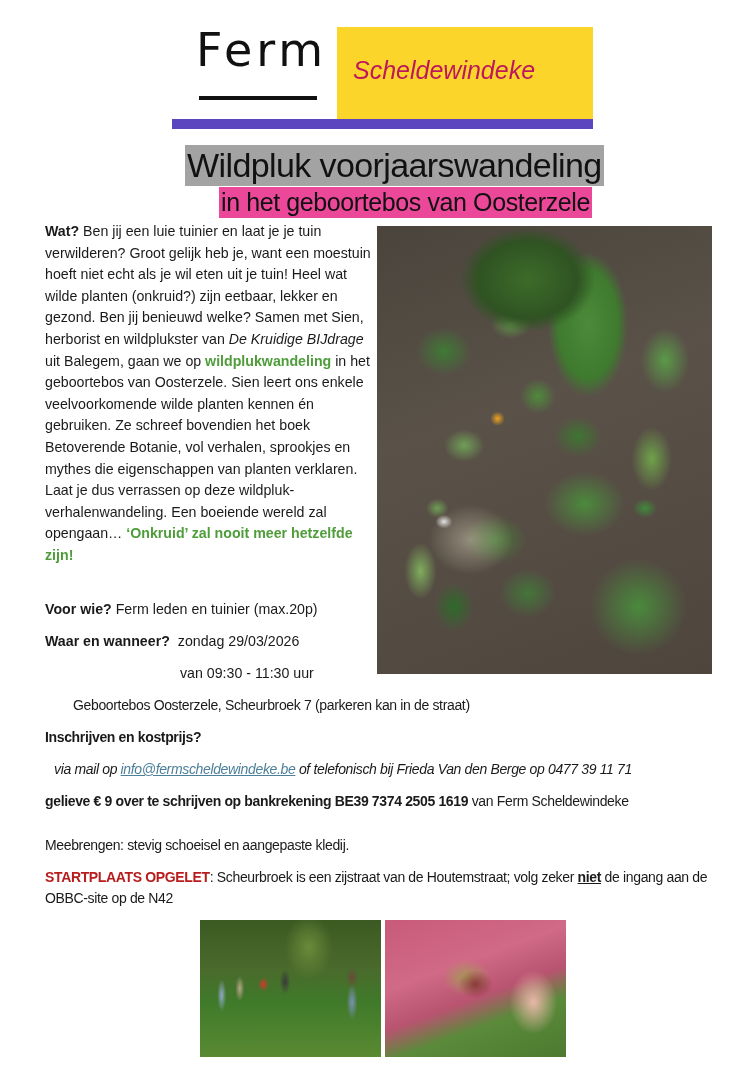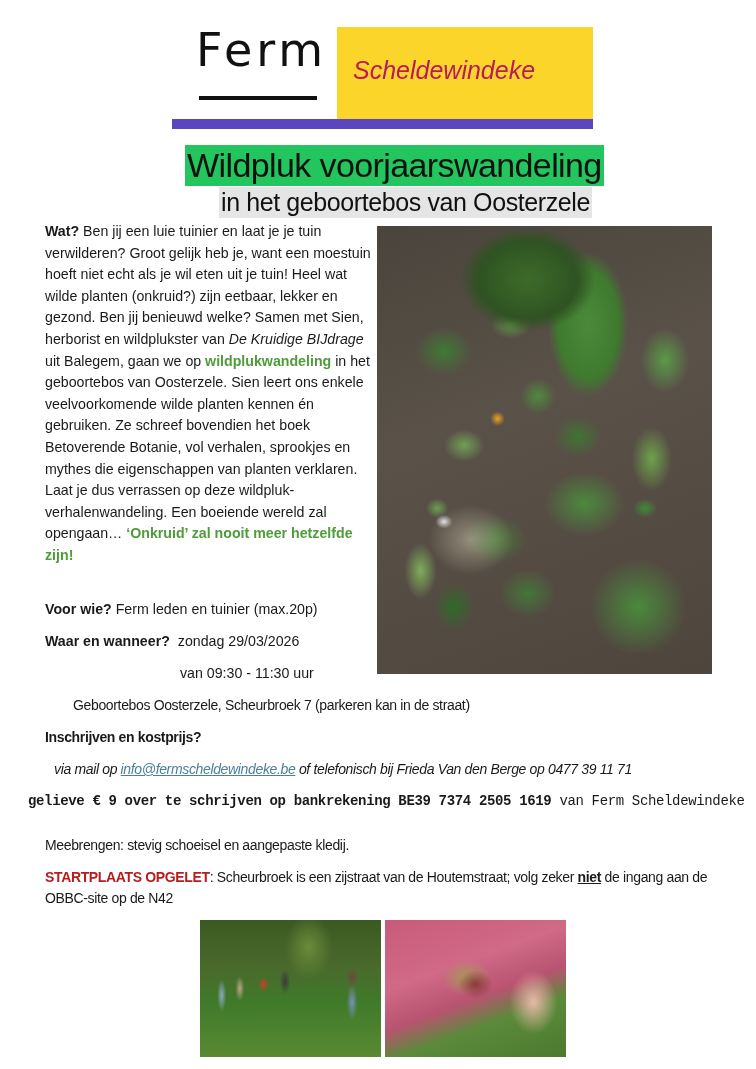--- a/index.html
+++ b/index.html
@@ -16,25 +16,25 @@
   }
   .logo-underline { left: 199px; top: 96px; width: 118px; height: 4px; background: #111; }
   .logo-yellow { left: 337px; top: 27px; width: 256px; height: 92px; background: #fbd52a; }
   .logo-yellow-text {
     left: 353px; top: 54px; font-size: 25px; color: #be185d; line-height: 32px; font-style: italic;
   }
   .logo-bar { left: 172px; top: 119px; width: 421px; height: 10px; background: #5b46c0; }
 
   
   .title1 {
-    left: 185px; top: 145px; height: 41px; padding: 0 2px; background: #22c55e;
+    left: 185px; top: 145px; height: 41px; padding: 0 2px; background: #a3a3a3;
     font-size: 34px; line-height: 41px; letter-spacing: -0.6px; white-space: nowrap;
   }
   .title2 {
-    left: 219px; top: 187px; height: 31px; padding: 0 2px; background: #e5e5e5;
+    left: 219px; top: 187px; height: 31px; padding: 0 2px; background: #ec4899;
     font-size: 25px; line-height: 31px; letter-spacing: -0.4px; white-space: nowrap;
   }
 
   
   .body {
     left: 45px; top: 221px; width: 330px;
     font-size: 14.2px; line-height: 21.6px; color: #1a1a1a;
   }
   .body b { font-weight: bold; }
   .green { color: #4f9d3a; font-weight: bold; }
@@ -115,20 +115,20 @@
 <div class="abs line" style="left:45px; top:599px;"><b>Voor wie?</b><span> Ferm leden en tuinier (max.20p)</span></div>
 
 <div class="abs line" style="left:45px; top:631px;"><b>Waar en wanneer?</b><span style="display:inline-block; width:8px;"></span><span>zondag 29/03/2026</span></div>
 <div class="abs line" style="left:180px; top:663px;">van 09:30 - 11:30 uur</div>
 
 <div class="abs line cond" style="left:45px; top:695px;margin-left:28px;">Geboortebos Oosterzele, Scheurbroek 7 (parkeren kan in de straat)</div>
 
 <div class="abs line cond" style="left:45px; top:727px; font-weight:bold;">Inschrijven en kostprijs?</div>
 <div class="abs line cond" style="left:54px; top:759px;font-style:italic;"><span>via mail op </span><a class="link">info@fermscheldewindeke.be</a><span> of telefonisch bij Frieda Van den Berge op 0477 39 11 71</span></div>
 
-<div class="abs line cond" style="left:28px; top:791px;font-family:Liberation Mono, monospace;"><b>gelieve € 9 over te schrijven op bankrekening BE39 7374 2505 1619</b><span> van Ferm Scheldewindeke</span></div>
+<div class="abs line cond" style="left:45px; top:791px;"><b>gelieve € 9 over te schrijven op bankrekening BE39 7374 2505 1619</b><span> van Ferm Scheldewindeke</span></div>
 
 <div class="abs line cond" style="left:45px; top:835px;">Meebrengen: stevig schoeisel en aangepaste kledij.</div>
 
 <div class="abs cond" style="left:45px; top:867px; width:680px; line-height:21px; color:#1a1a1a;"><span class="red">STARTPLAATS OPGELET</span><span>: Scheurbroek is een zijstraat van de Houtemstraat; volg zeker </span><u><b>niet</b></u><span> de ingang aan de OBBC-site op de N42</span></div>
 
 <div class="abs photo-small photo-people"></div>
 <div class="abs photo-small photo-basket"></div>
 
 </body></html>

